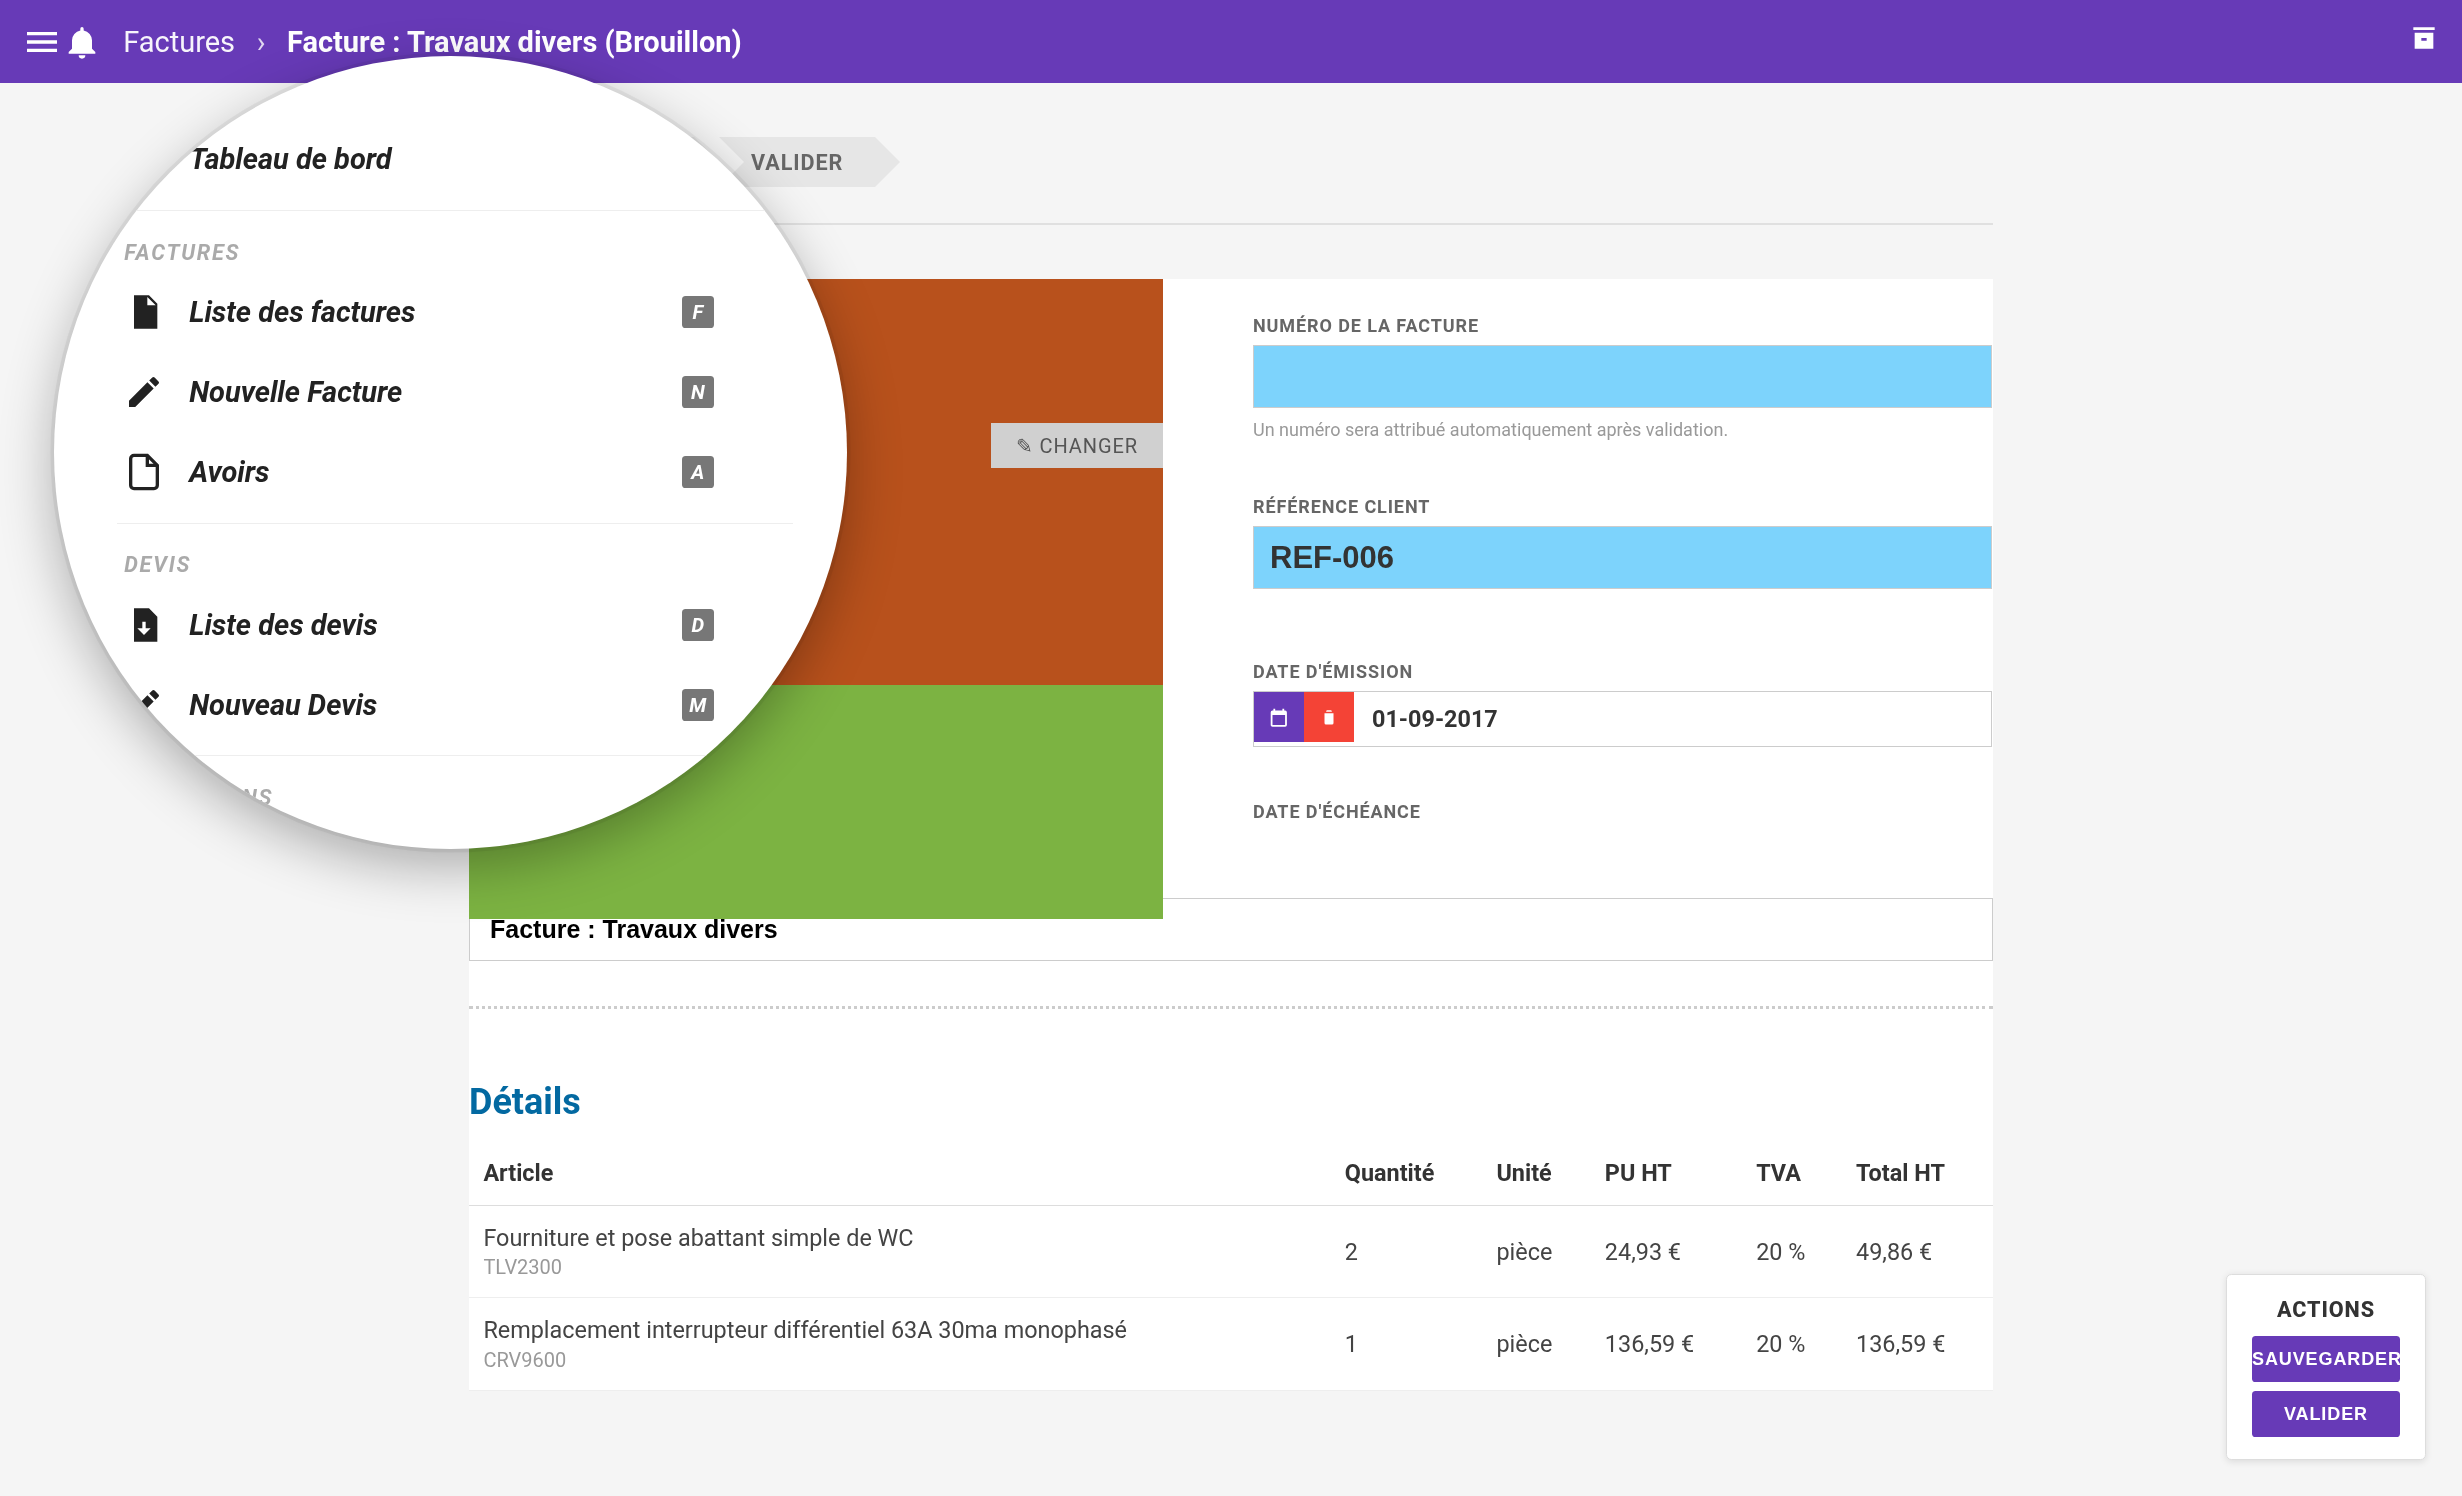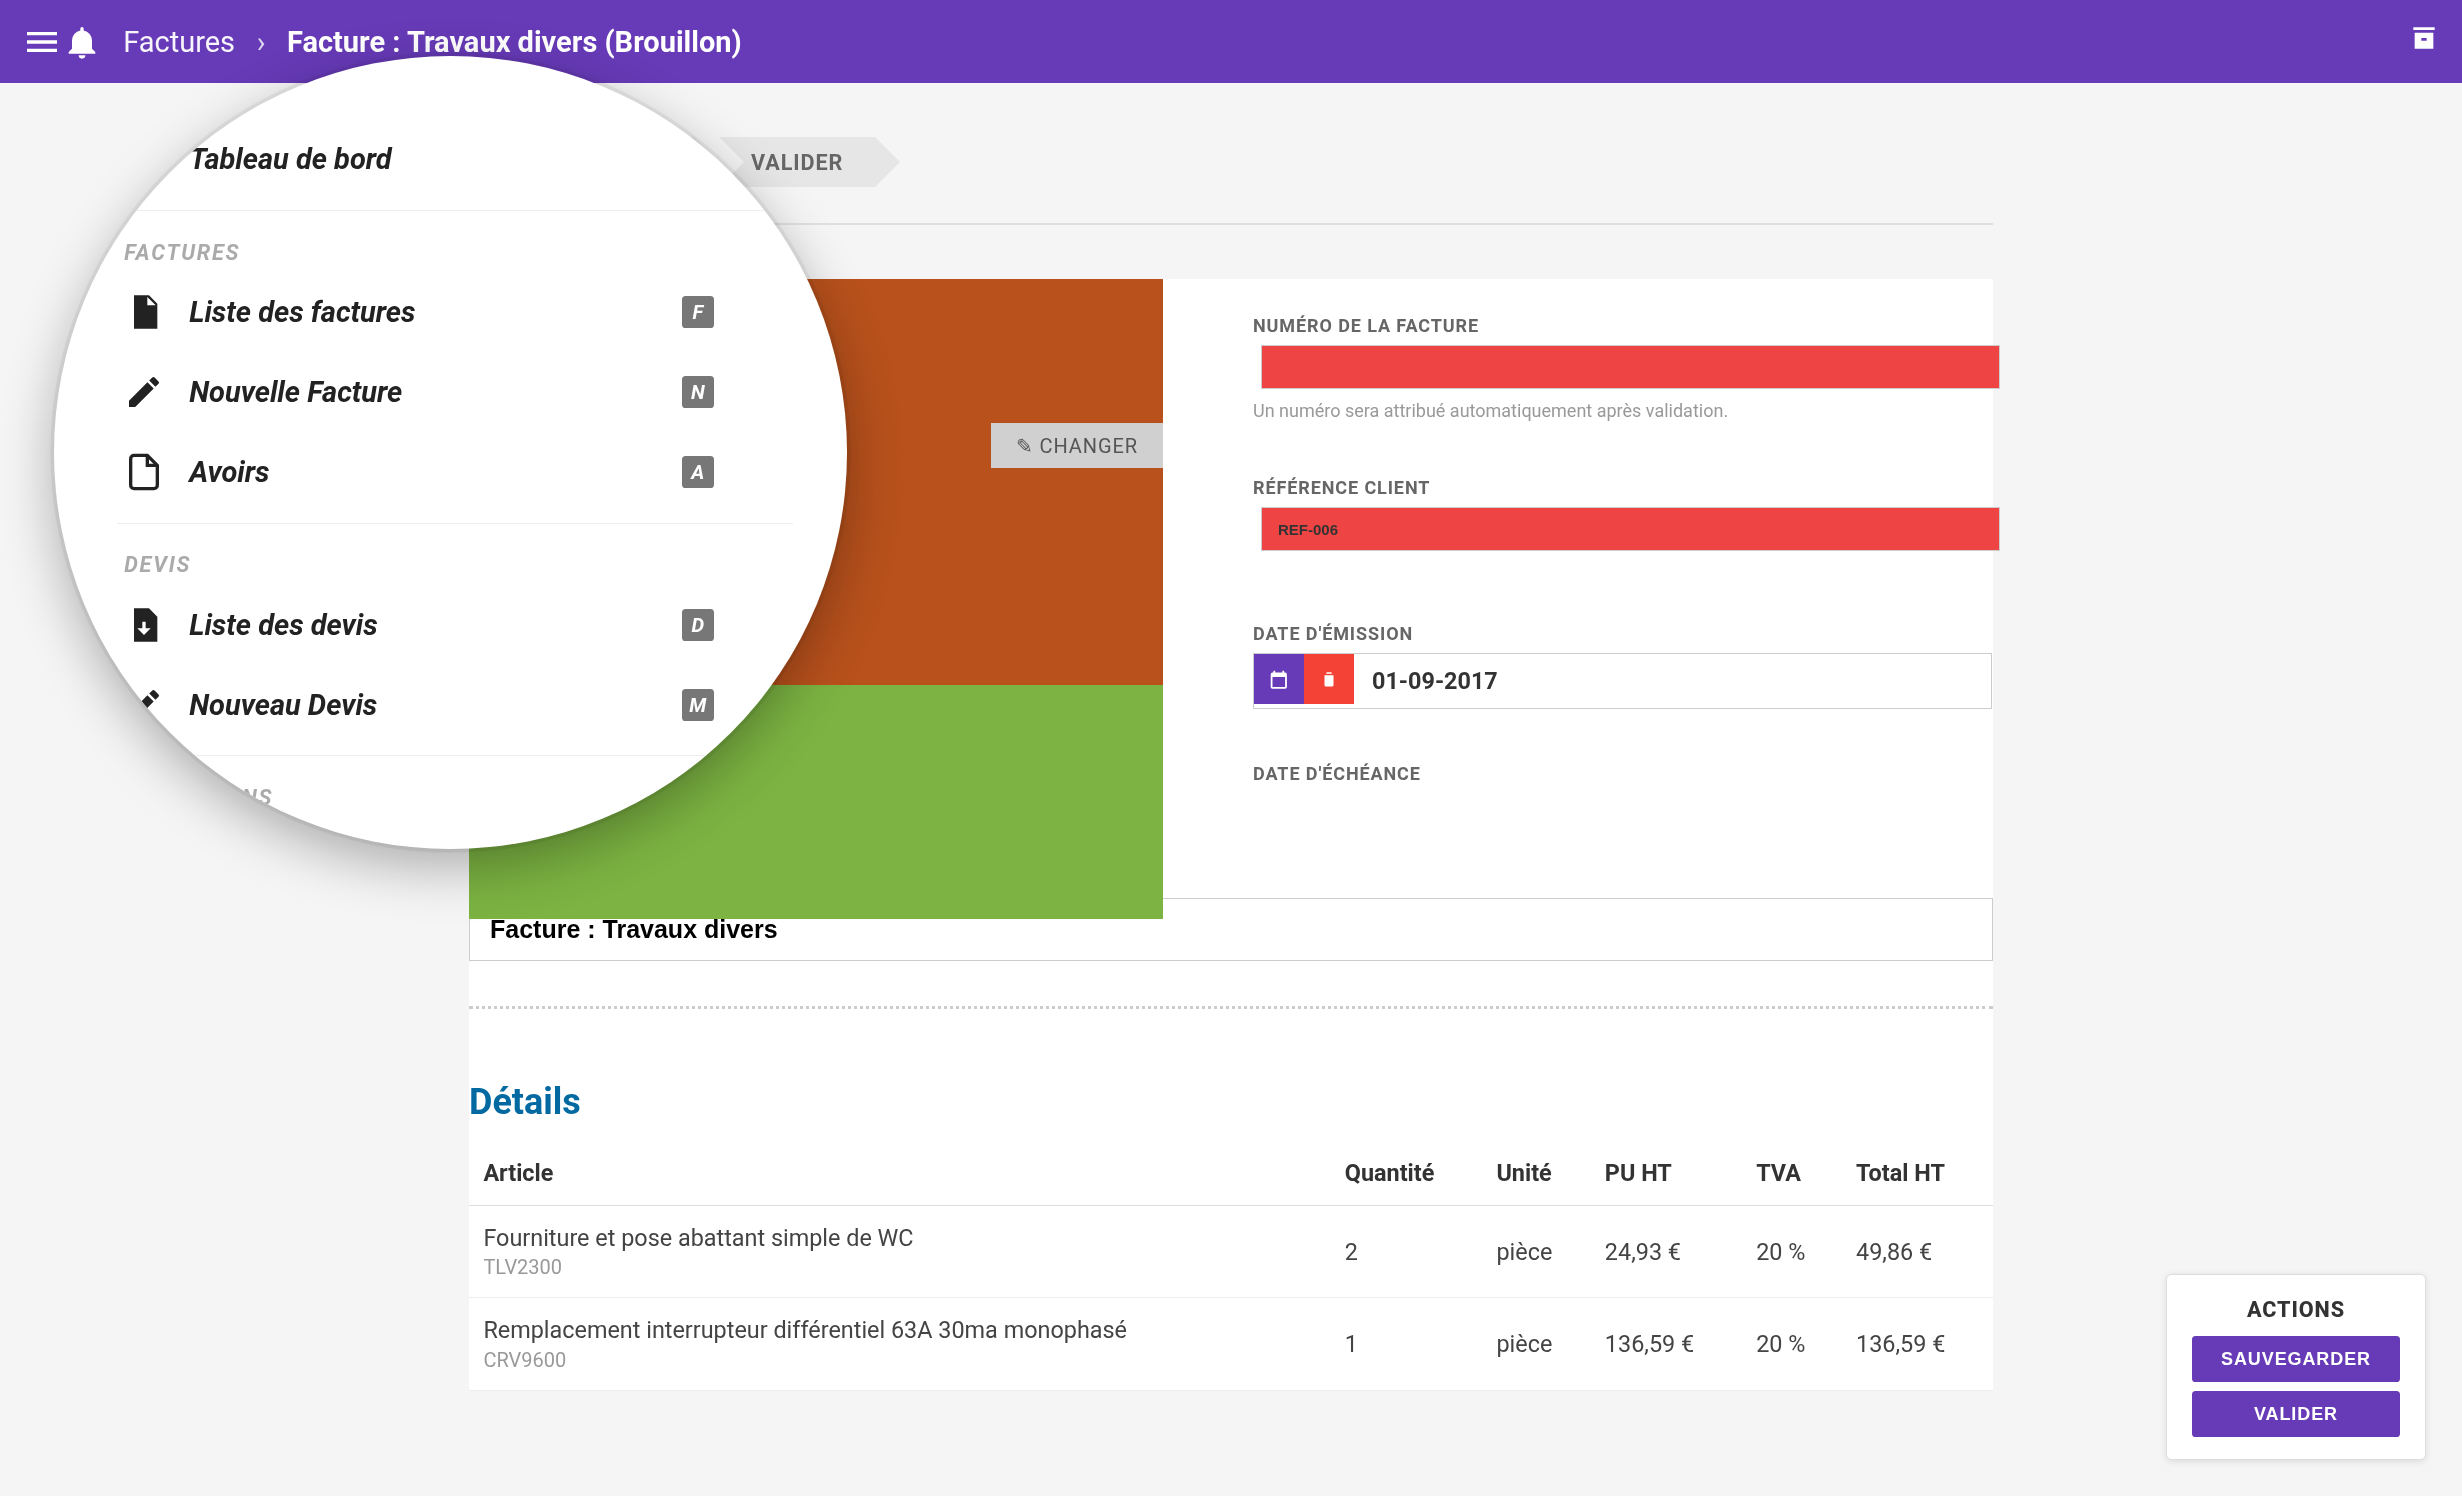--- a/index.html
+++ b/index.html
@@ -28,36 +28,36 @@
 .client-top .email { font-size: 25px; margin-top: 10.8px; }
 .client-top .phone { font-size: 32px; font-weight: 700; margin-top: 18px; }
 .client-top .addr { font-size: 31px; font-weight: 700; margin-top: 5.4px; }
 .client-top .city { font-size: 31px; font-weight: 700; margin-top: 3.6px; }
 .client-change { position: absolute; right: 0; top: 144px; background: #d0d0d0; color: #555; padding: 10.8px 25px; font-size: 20px; font-weight: 400; letter-spacing: 0.9px; cursor: pointer; }
 .client-bottom { background: #7cb342; height: 234px; }
 .fields-right { position: absolute; left: 784px; top: 36px; width: 739px; }
 .field-row { display: flex; gap: 54px; margin-bottom: 54px; flex-direction: column; }
 .field { flex: 1; }
 .field-label { font-size: 18px; font-weight: 700; color: #666; letter-spacing: 0.9px; margin-bottom: 9px; }
-.field input { width: 100%; border: 1.8px solid #ccc; padding: 12.6px 16px; font-size: 15px; font-weight: 700; color: #333; background: #ef4444; margin-left: 8px; }
+.field input { width: 100%; border: 1.8px solid #ccc; padding: 12.6px 16px; font-size: 31px; font-weight: 700; color: #333; background: #7dd3fc; }
 .field-hint { font-size: 18px; color: #999; margin-top: 9px; line-height: 1.4; }
 .date-input { display: flex; border: 1.8px solid #ccc; }
 .date-input .dbtn { width: 50px; height: 50px; display: flex; align-items: center; justify-content: center; color: #fff; cursor: pointer; font-size: 21.6px; }
 .date-input .dbtn.cal { background: #673ab7; }
 .date-input .dbtn.del { background: #f44336; }
 .date-input .dval { flex: 1; padding: 12.6px 18px; font-size: 23.4px; font-weight: 700; display: flex; align-items: center; }
 .section-title { font-size: 36px; font-weight: 700; color: #0369a1; margin: 72px 0 18px 0; padding: 0 0; }
 .intitule-input { width: 100%; border: 1.8px solid #ccc; padding: 16px 20px; font-size: 25px; font-weight: 700; background: #fff; }
 .dotted { border-top: 3.6px dotted #ccc; margin: 45px 0; }
 .details-table { width: 100%; border-collapse: collapse; }
 .details-table th { text-align: left; font-size: 23.4px; font-weight: 700; color: #333; padding: 18px 14.4px; border-bottom: 1.8px solid #ddd; }
 .details-table td { font-size: 23.4px; color: #444; padding: 18px 14.4px; border-bottom: 0.9px solid #eee; }
 .details-table td.num, .details-table th.num { }
 .item-sub { font-size: 20px; color: #999; margin-top: 3.6px; }
-.actions-panel { position: fixed; right: 36px; bottom: 36px; background: #fff; border: 1.8px solid #ddd; border-radius: 5.4px; padding: 21.6px 25px; width: 260px; text-align: center; box-shadow: 0 1.8px 7.2px rgba(0,0,0,0.1); }
+.actions-panel { position: fixed; right: 36px; bottom: 36px; background: #fff; border: 1.8px solid #ddd; border-radius: 5.4px; padding: 21.6px 25px; width: 200px; text-align: center; box-shadow: 0 1.8px 7.2px rgba(0,0,0,0.1); }
 .actions-panel .ap-title { font-size: 21.6px; font-weight: 800; letter-spacing: 0.9px; margin-bottom: 14.4px; }
 .actions-panel button { display: block; width: 100%; background: #673ab7; color: #fff; border: none; padding: 12.6px 0; font-size: 18px; font-weight: 700; letter-spacing: 0.9px; border-radius: 3.6px; margin-top: 9px; cursor: pointer; }
 .magnifier { position: absolute; left: 54px; top: 56px; width: 793px; height: 793px; border-radius: 50%; background: #fff; box-shadow: 0 0 0 3.6px rgba(0,0,0,0.05), 0 18px 54px rgba(0,0,0,0.3); overflow: hidden; z-index: 50; }
 .magnifier-inner { padding: 63px 54px 0 63px; font-style: italic; }
 .nav-item { display: flex; align-items: center; padding: 20px 7.2px; cursor: pointer; position: relative; }
 .nav-item .ni-icon { width: 40px; height: 40px; margin-right: 25px; color: #222; }
 .nav-item .ni-label { font-size: 29px; font-weight: 700; color: #222; flex: 1; }
 .nav-item .ni-key { background: #777; color: #fff; width: 32px; height: 32px; border-radius: 3.6px; display: flex; align-items: center; justify-content: center; font-size: 20px; font-weight: 700; margin-right: 72px; }
 .nav-section { border-top: 1.8px solid #eee; margin-top: 10.8px; padding-top: 10.8px; }
 .nav-heading { font-size: 21.6px; font-weight: 700; color: #aaa; letter-spacing: 1.8px; padding: 18px 7.2px 7.2px 7.2px; }

